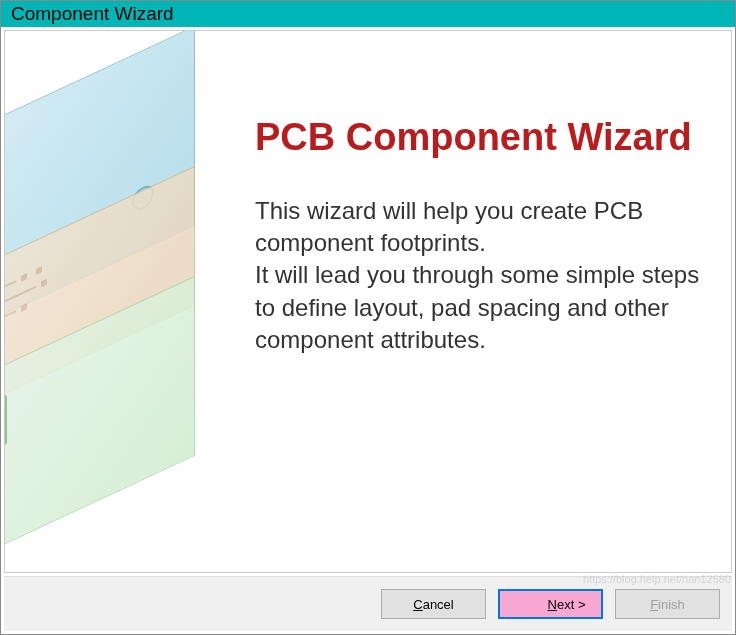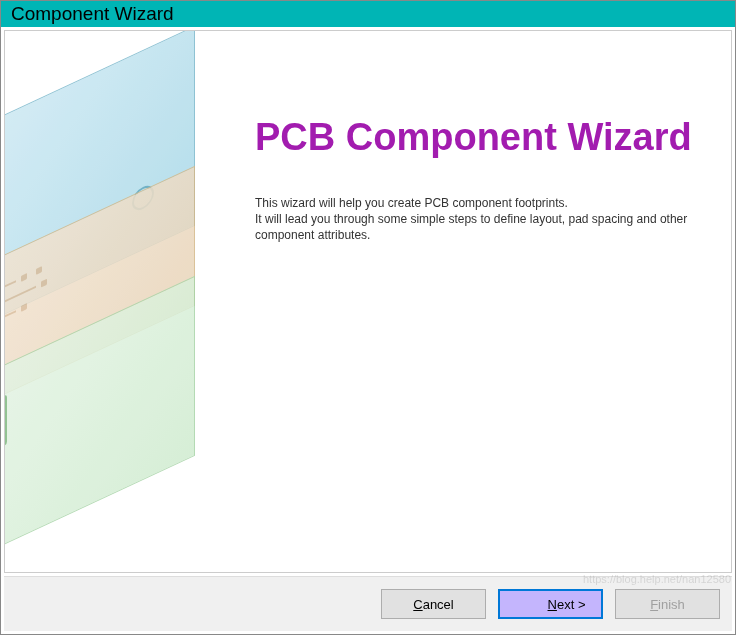--- a/index.html
+++ b/index.html
@@ -45,26 +45,26 @@
       position: relative;
       overflow: hidden;
     }
     .right-content {
       flex: 1;
       padding: 85px 30px 20px 20px;
     }
     .heading {
       font-size: 38px;
       font-weight: bold;
-      color: #a21caf;
+      color: #b91c1c;
       line-height: 1.15;
       margin-bottom: 35px;
     }
     .description {
-      font-size: 12px;
+      font-size: 24px;
       color: #333;
       line-height: 1.35;
     }
     .button-bar {
       height: 55px;
       background: #f0f0f0;
       border-top: 1px solid #ddd;
       display: flex;
       align-items: center;
       justify-content: flex-end;
@@ -83,21 +83,21 @@
       display: flex;
       align-items: center;
       justify-content: center;
     }
     .btn:disabled, .btn.disabled {
       color: #a0a0a0;
       cursor: default;
     }
     .btn.primary {
       border: 2px solid #0078d7;
-      background: #c4b5fd;
+      background: #f9a8d4;
       padding-left: 32px;
     }
     .btn .underline {
       text-decoration: underline;
     }
     
     .layer {
       position: absolute;
       width: 280px;
       height: 200px;

